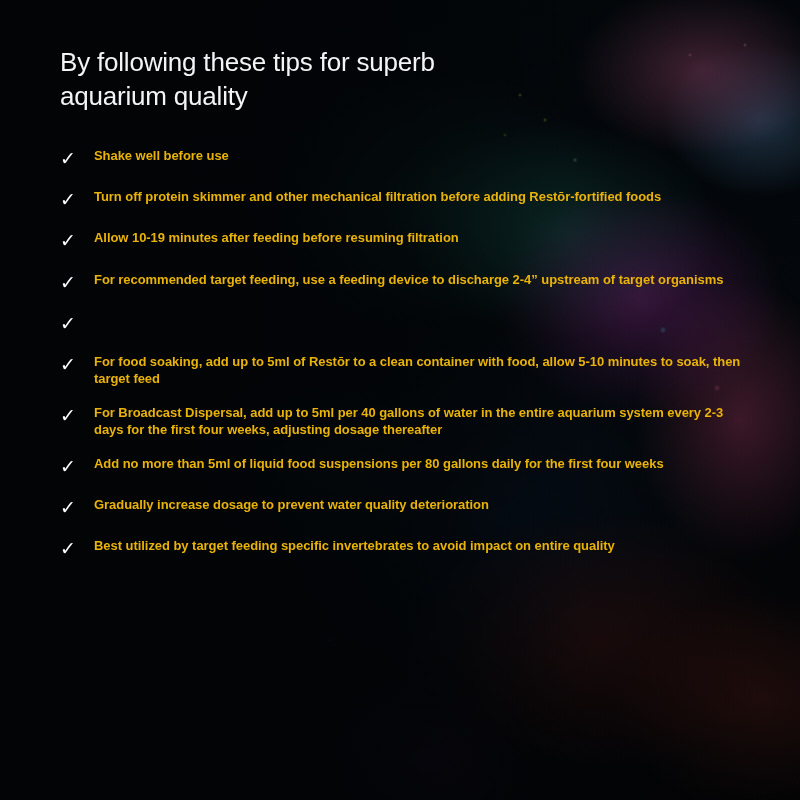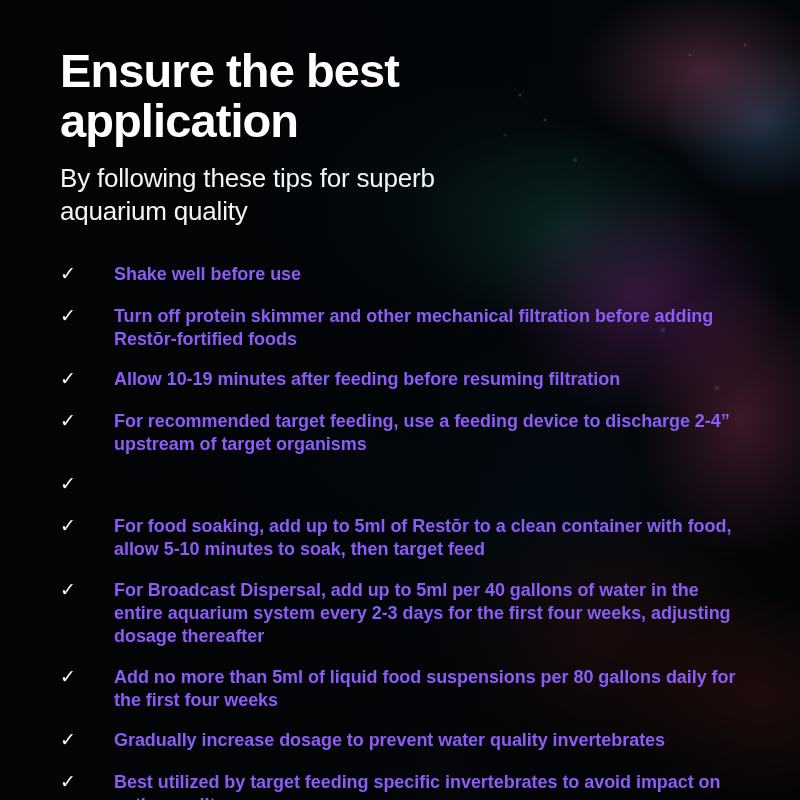--- a/index.html
+++ b/index.html
@@ -105,38 +105,36 @@
     flex: 0 0 auto;
     width: 26px;
     margin-right: 8px;
     color: #ffffff;
     font-size: 19px;
     line-height: 1.28;
     font-weight: 400;
     transform: translateY(-1px);
   }
   .tip-text {
-    font-size: 18px;
+    font-size: 13px;
     line-height: 1.30;
     font-weight: 700;
-    color: #8b5cf6;
+    color: #eab308;
     letter-spacing: -0.05px;
-    margin-left: 20px;
   }
 </style>
 </head>
 <body>
 
 <div class="canvas">
   <div class="bg"></div>
   <div class="bg-specks"></div>
   <div class="bg-scrim"></div>
 
   <div class="content">
-    <h1 class="headline">Ensure the best application</h1>
     <p class="subhead">By following these tips for superb aquarium quality</p>
 
     <ul class="tips">
       <li class="tip">
         <span class="check">✓</span>
         <span class="tip-text">Shake well before use</span>
       </li>
       <li class="tip">
         <span class="check">✓</span>
         <span class="tip-text">Turn off protein skimmer and other mechanical filtration before adding Restōr-fortified foods</span>
@@ -159,21 +157,21 @@
       <li class="tip">
         <span class="check">✓</span>
         <span class="tip-text">For Broadcast Dispersal, add up to 5ml per 40 gallons of water in the entire aquarium system every 2-3 days for the first four weeks, adjusting dosage thereafter</span>
       </li>
       <li class="tip">
         <span class="check">✓</span>
         <span class="tip-text">Add no more than 5ml of liquid food suspensions per 80 gallons daily for the first four weeks</span>
       </li>
       <li class="tip">
         <span class="check">✓</span>
-        <span class="tip-text">Gradually increase dosage to prevent water quality invertebrates</span>
+        <span class="tip-text">Gradually increase dosage to prevent water quality deterioration</span>
       </li>
       <li class="tip">
         <span class="check">✓</span>
         <span class="tip-text">Best utilized by target feeding specific invertebrates to avoid impact on entire quality</span>
       </li>
     </ul>
   </div>
 </div>
 
 </body></html>

